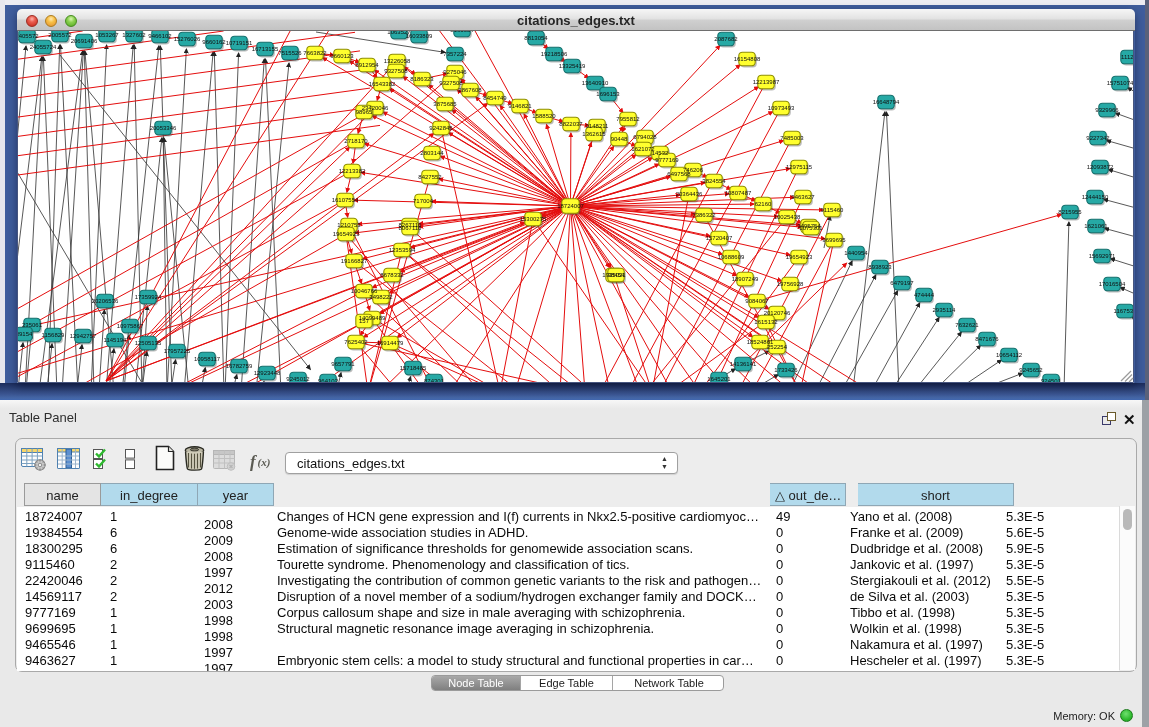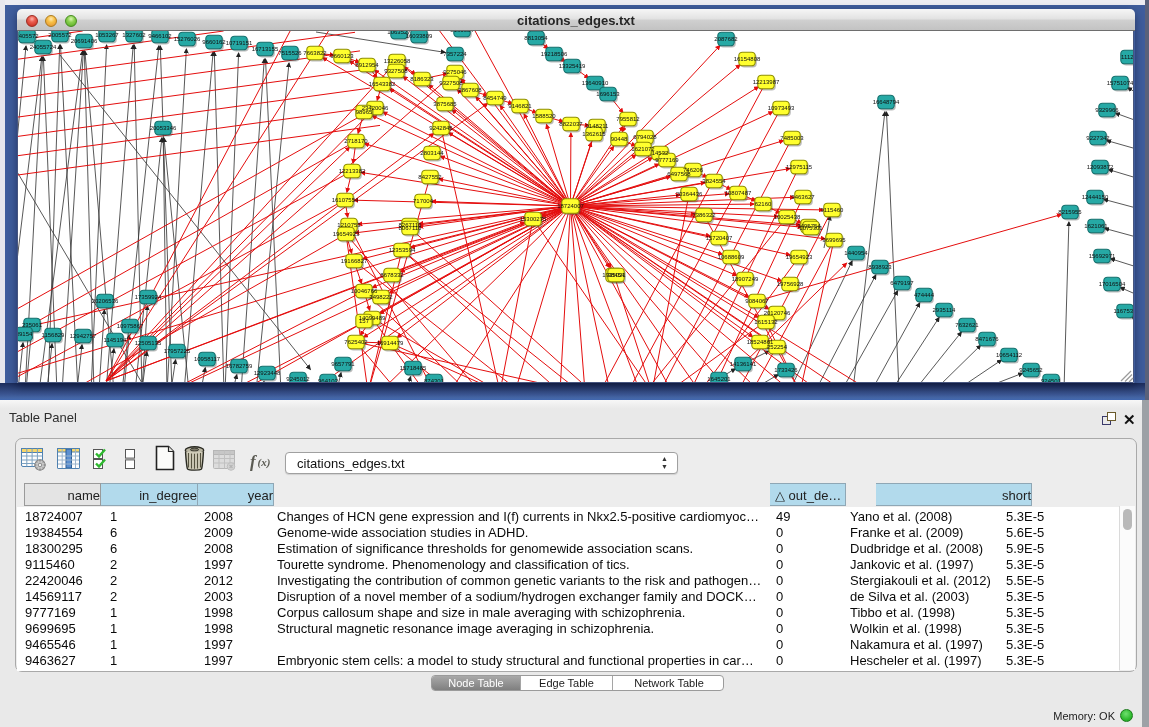--- a/index.html
+++ b/index.html
@@ -31,28 +31,28 @@
 #container { position:absolute; left:15px; top:38px; width:1122px; height:234px;
   background:#ededed; border:1px solid #a9a9a9; border-radius:7px; }
 #toolbar { position:absolute; left:0; top:0; width:100%; height:44px; }
 .ico { position:absolute; }
 #combo { position:absolute; left:269px; top:13px; width:393px; height:22px; background:#fff;
   border:1px solid #a0a0a0; border-radius:4px; box-shadow:0 1px 1px rgba(0,0,0,0.12); }
 #combo .txt { position:absolute; left:11px; top:3px; font-size:13px; color:#111; }
 #combo .arr { position:absolute; right:9px; top:2px; font-size:7px; color:#333; line-height:8px; }
 #thead { position:absolute; left:8px; top:44px; height:23px; width:1069px; }
 .th { position:absolute; top:0; height:23px; border:1px solid #8fa7b5; border-left:none; background:#b2daec;
-  font-size:13px; color:#222; text-align:right; line-height:23px; }
+  font-size:13px; color:#222; text-align:center; line-height:23px; }
 .th.gray { background:#e4e4e4; border-color:#9a9a9a; border-left:1px solid #9a9a9a; }
 #tbody { position:absolute; left:1px; top:68px; width:1102px; height:164px; background:#fff; overflow:hidden; }
 .tr { position:absolute; left:7px; width:1080px; height:16px; }
 .c { position:absolute; top:0; font-size:13px; color:#0a0a0a; white-space:nowrap; overflow:hidden; line-height:16px; }
 .c0 { left:1px;  width:84px; }
 .c1 { left:86px; width:90px; }
-.c2 { left:180px; width:70px; }
+.c2 { left:180px; width:70px;margin-top:8px; }
 .c3 { left:253px; width:492px; }
 .c4 { left:752px; width:72px; }
 .c5 { left:826px; width:154px; }
 .c6 { left:982px; width:95px; }
 #vscroll { position:absolute; left:1103px; top:67px; width:16px; height:164px; background:#fbfbfb; border-left:1px solid #dadada; }
 #vthumb { position:absolute; left:3px; top:3px; width:9px; height:21px; background:#b9b9b9; border-radius:5px; }
 
 #tabs { position:absolute; left:431px; top:275px; width:293px; height:16px; background:#fff;
   border:1px solid #9b9b9b; border-radius:4px; font-size:11px; line-height:15px; text-align:center; color:#1a1a1a; }
 #tabs .seg { position:absolute; top:0; height:100%; }
@@ -869,21 +869,21 @@
         <div id="combo">
             <div class="txt">citations_edges.txt</div>
             <div class="arr">▲<br>▼</div>
           </div>
       </div>
       <div id="thead">
         <div class="th gray" style="left:0;width:77px;">name</div>
         <div class="th" style="left:77px;width:97px;">in_degree</div>
         <div class="th" style="left:174px;width:76px;">year</div>
         <div class="th" style="left:746px;width:76px;text-align:left;padding-left:5px;">△ out_de…</div>
-        <div class="th" style="left:852px;width:156px;">short</div>
+        <div class="th" style="left:834px;width:156px;">short</div>
         <div class="th" style="left:978px;width:91px;margin-top:28px;">pagerank</div>
       </div>
       <div id="tbody">
         <div class="tr" style="top:2px">
             <div class="c c0">18724007</div>
             <div class="c c1">1</div>
             <div class="c c2">2008</div>
             <div class="c c3">Changes of HCN gene expression and I(f) currents in Nkx2.5-positive cardiomyoc…</div>
             <div class="c c4">49</div>
             <div class="c c5">Yano et al. (2008)</div>

